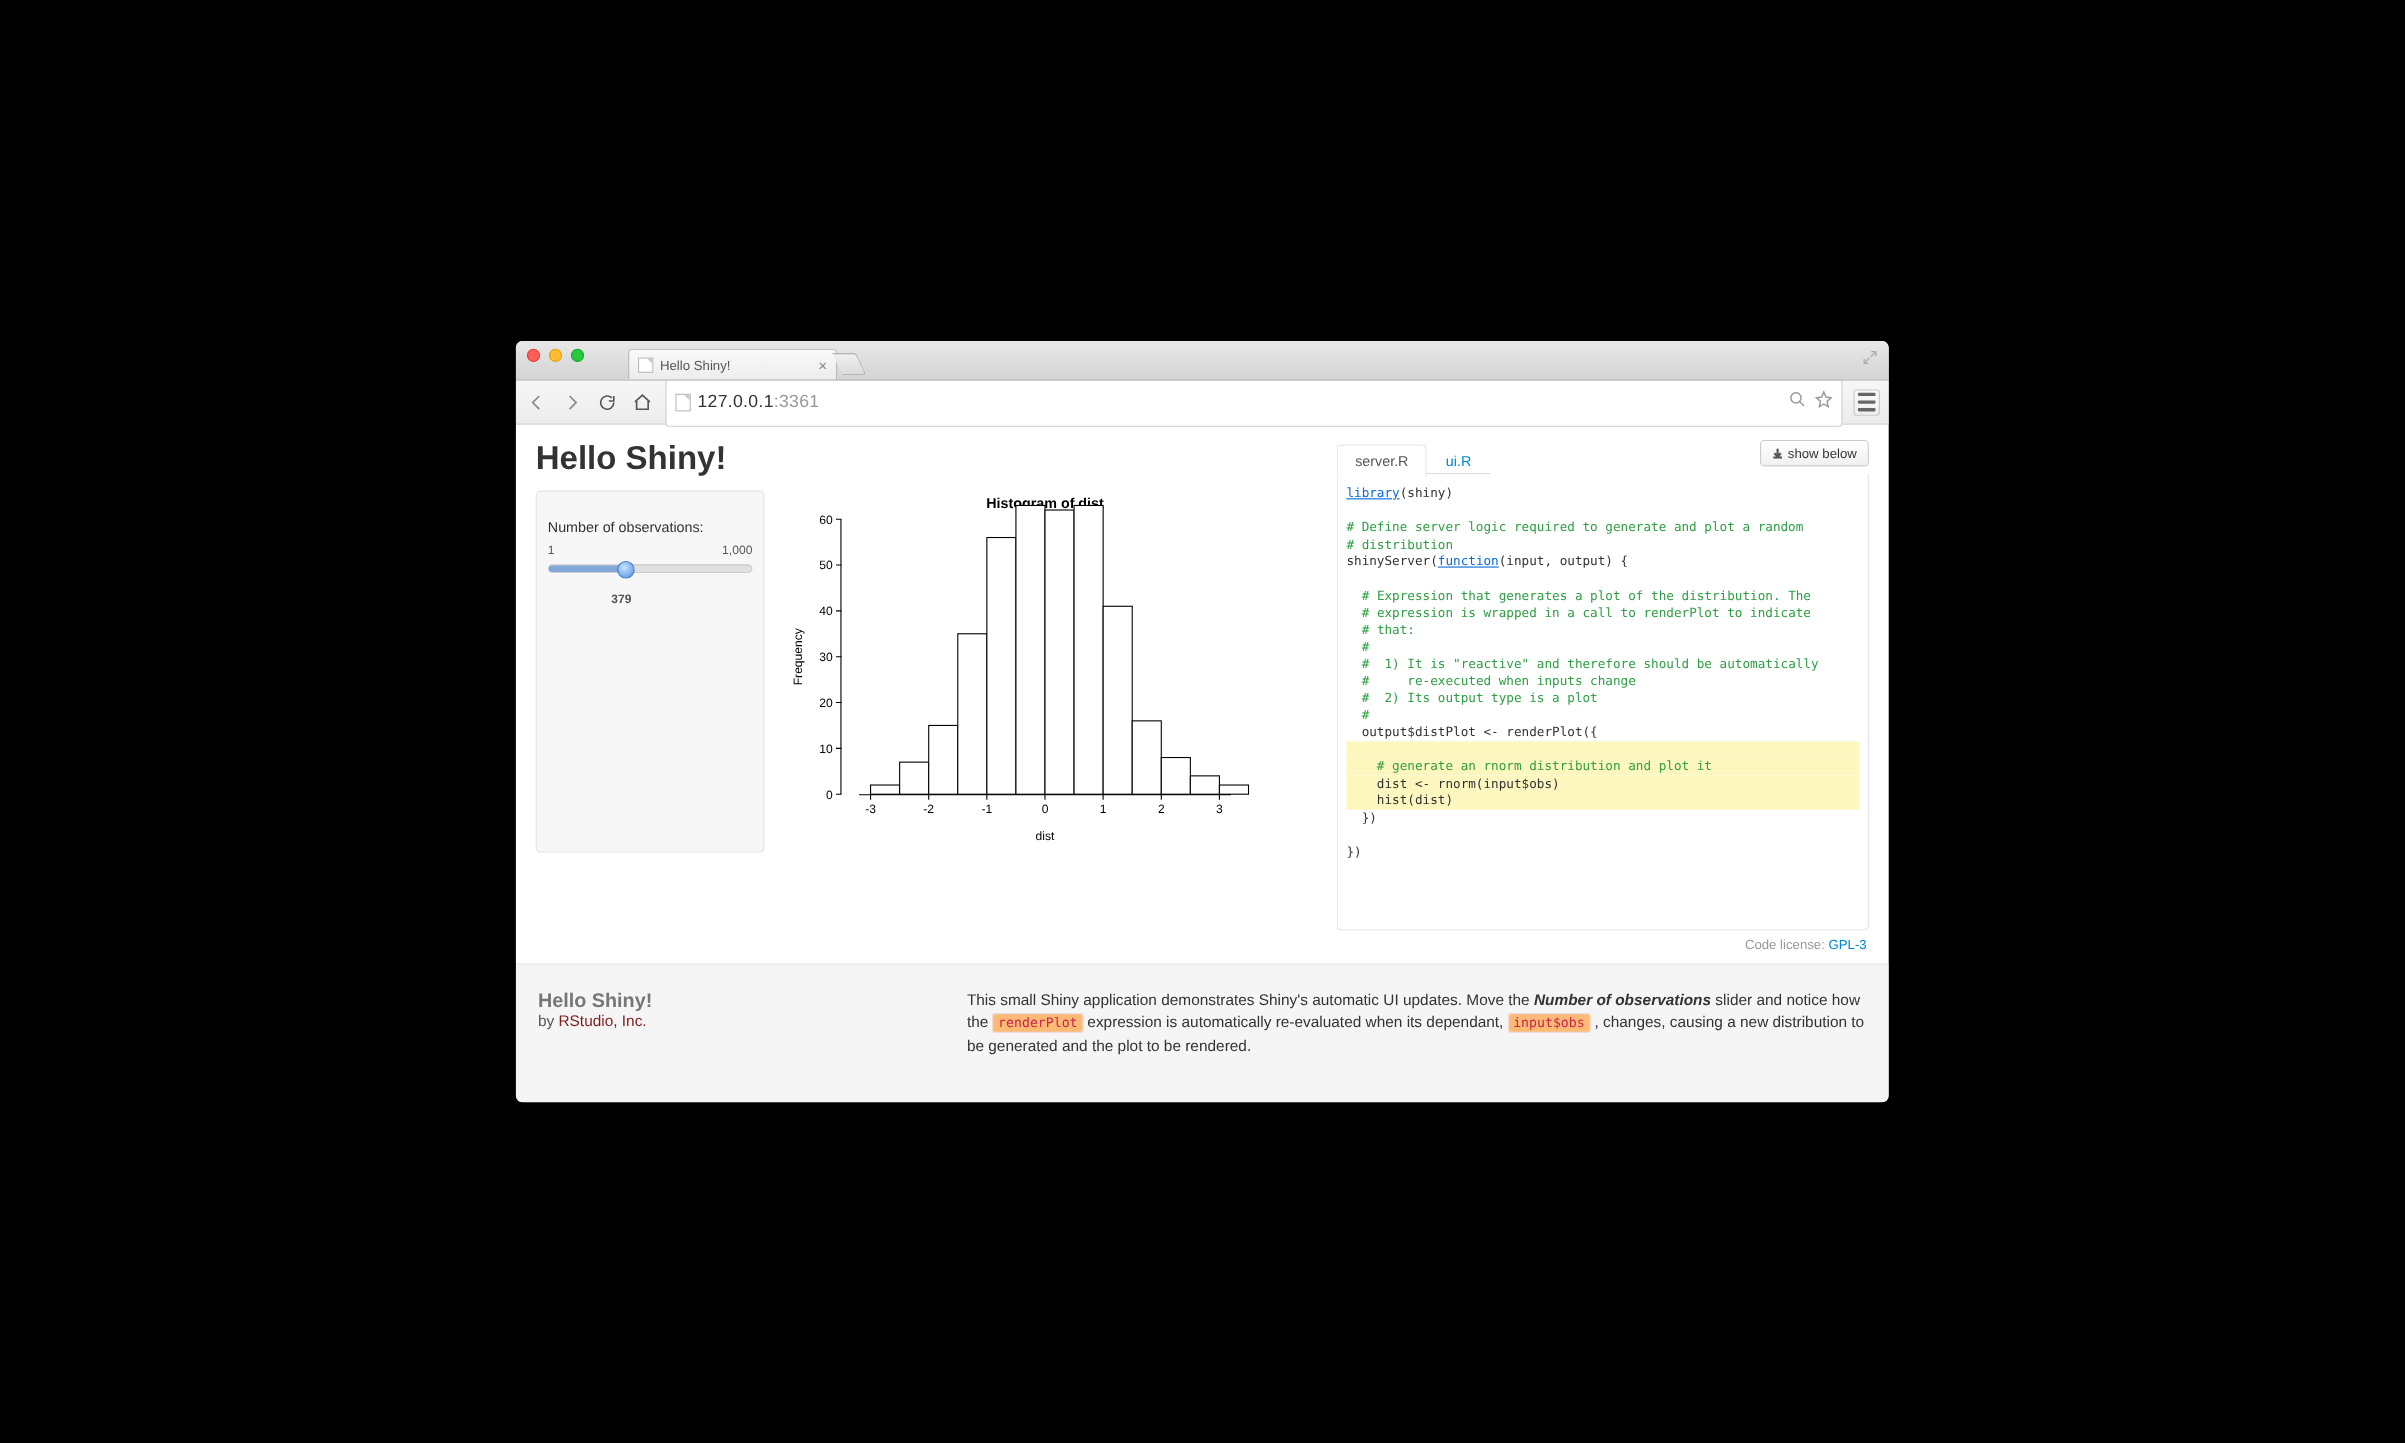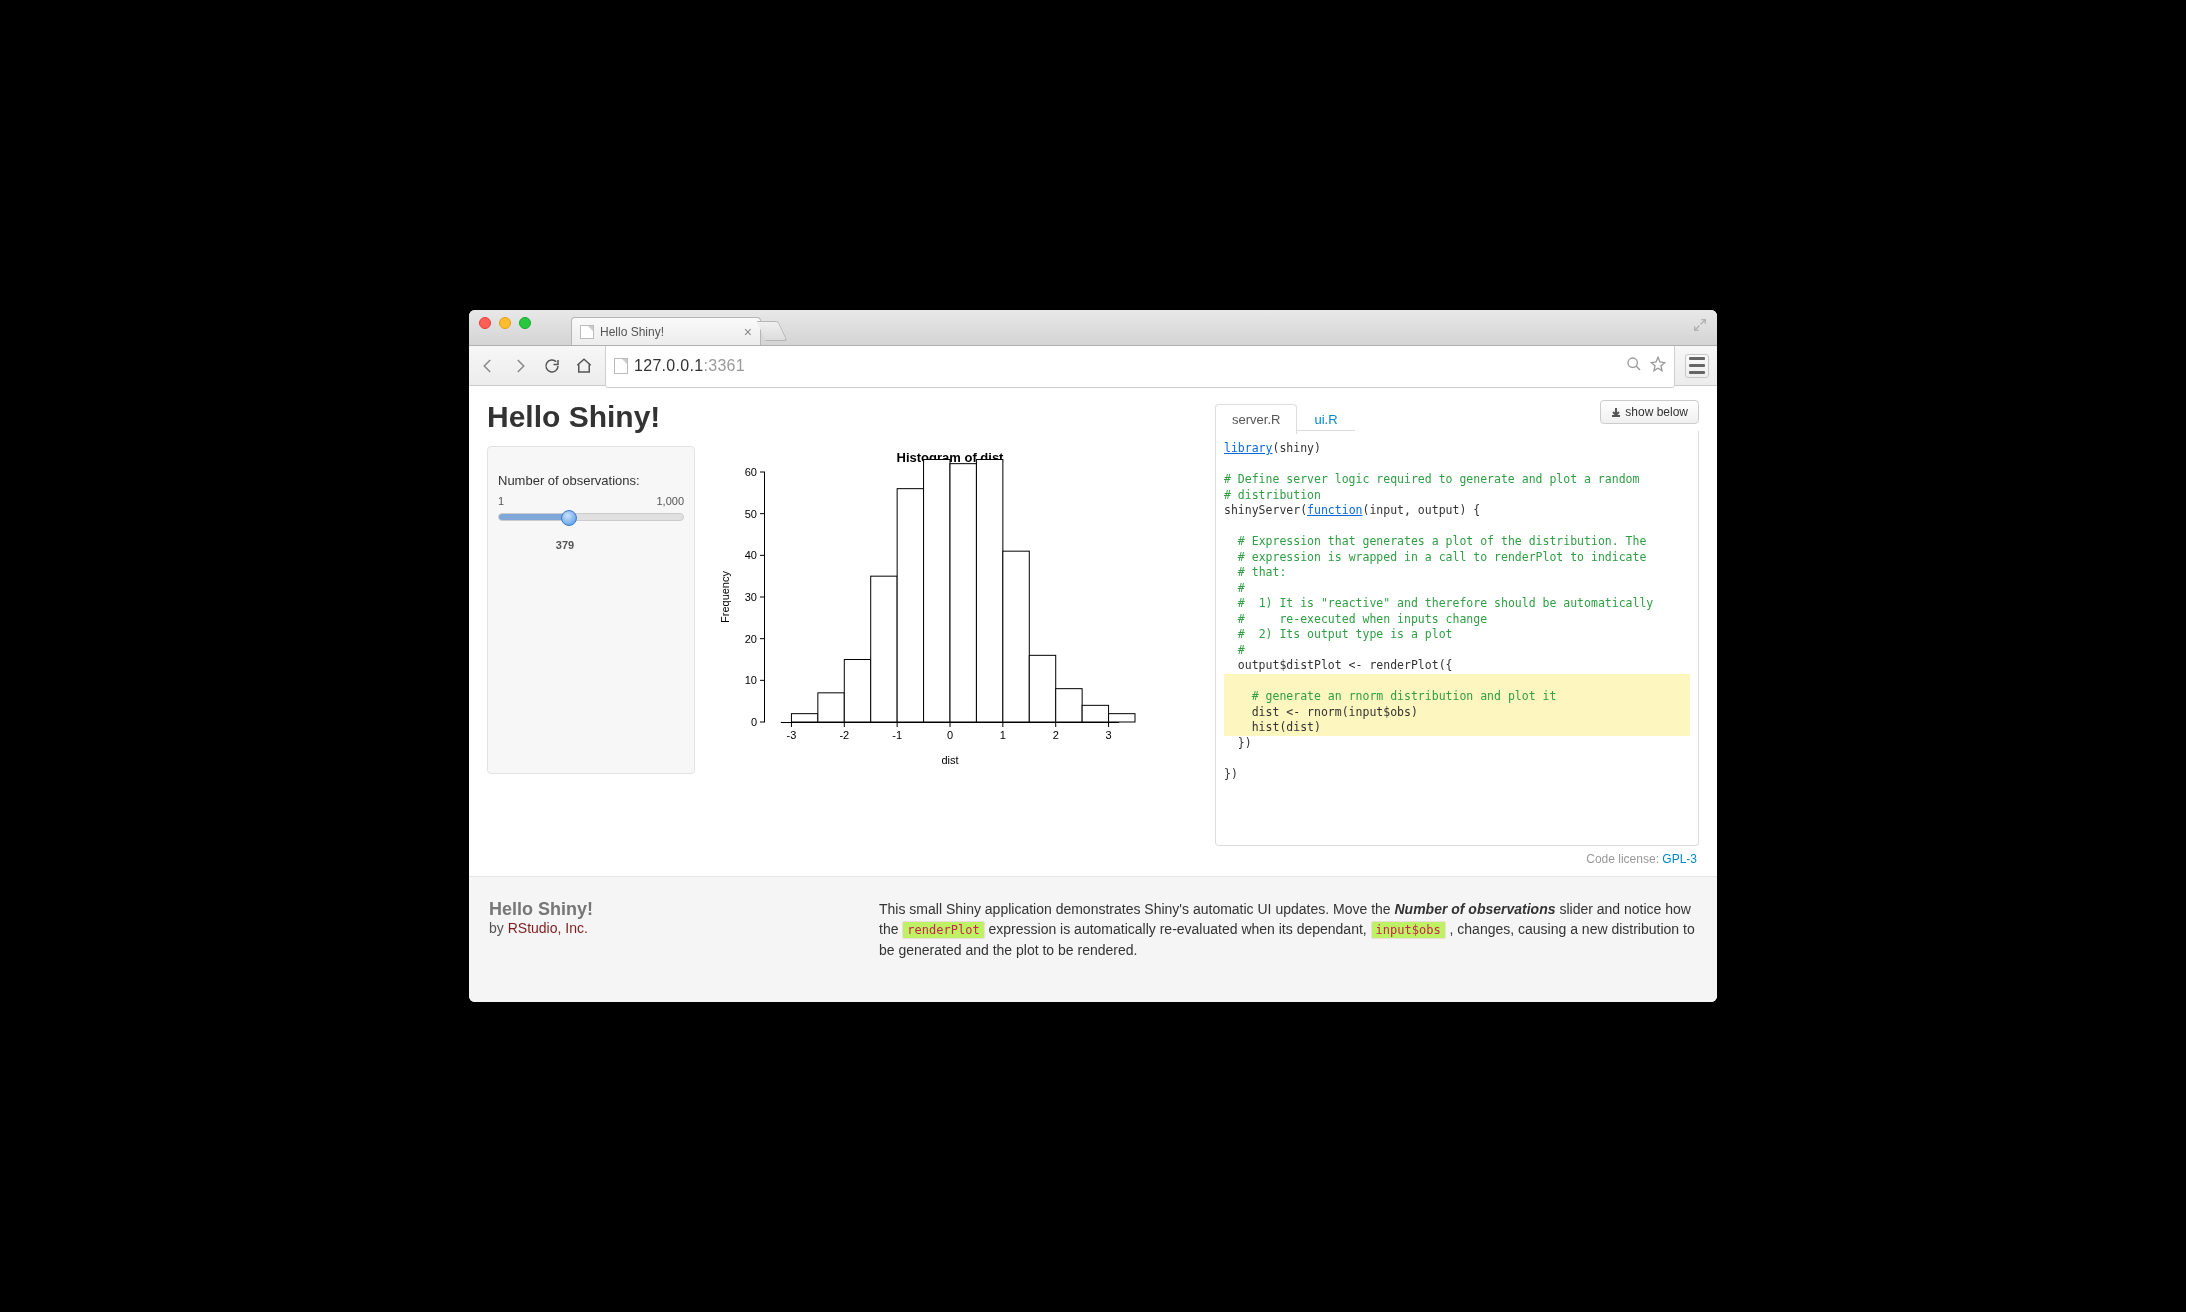--- a/index.html
+++ b/index.html
@@ -144,21 +144,21 @@
     background:#f5f5f5;
     padding: 22px 20px 42px 20px;
     display:flex;
   }
   .footer .fl { width: 390px; }
   .footer .fl h3 { font-size:18px; color:#777; font-weight:700; }
   .footer .fl .by { font-size:14px; color:#555; }
   .footer .fl .by a { color:#7f1d1d; text-decoration:none;}
   .footer .fr { flex:1; font-size:14px; color:#333; line-height:1.45; }
   .footer .fr em { font-style:italic;font-weight:bold; }
-  .footer .fr code { font-family:Menlo,Monaco,monospace; font-size:12px; background:#bef264; color:#c7254e; padding:1px 4px; border:1px solid #eedddd; border-radius:3px;}
+  .footer .fr code { font-family:Menlo,Monaco,monospace; font-size:12px; background:#fdba74; color:#c7254e; padding:1px 4px; border:1px solid #eedddd; border-radius:3px;}
   svg.chart text { font-family: Arial, sans-serif; fill:#000; }
 </style>
 </head>
 <body>
 
 <div class="window">
 
   <div class="titlebar">
     <div class="traffic">
       <div class="tl red"></div>

